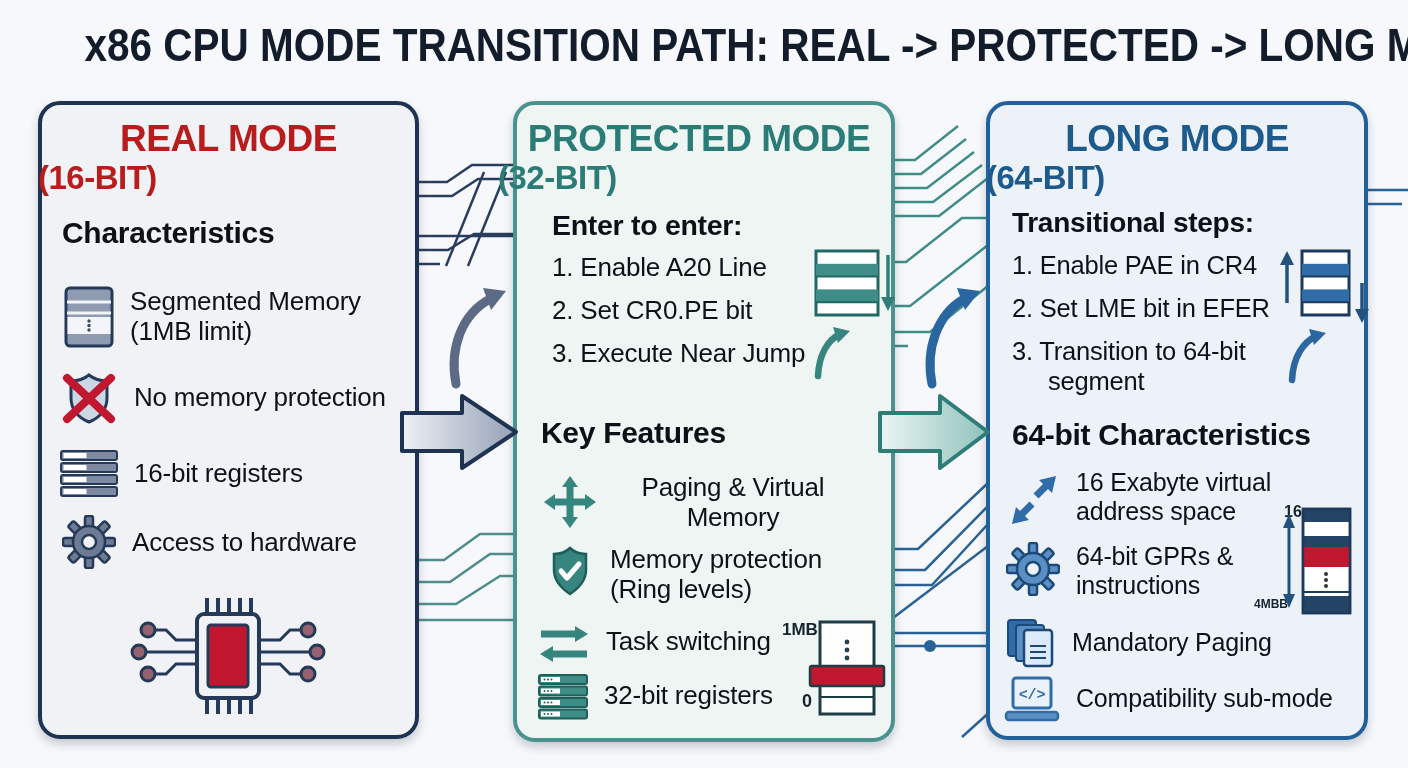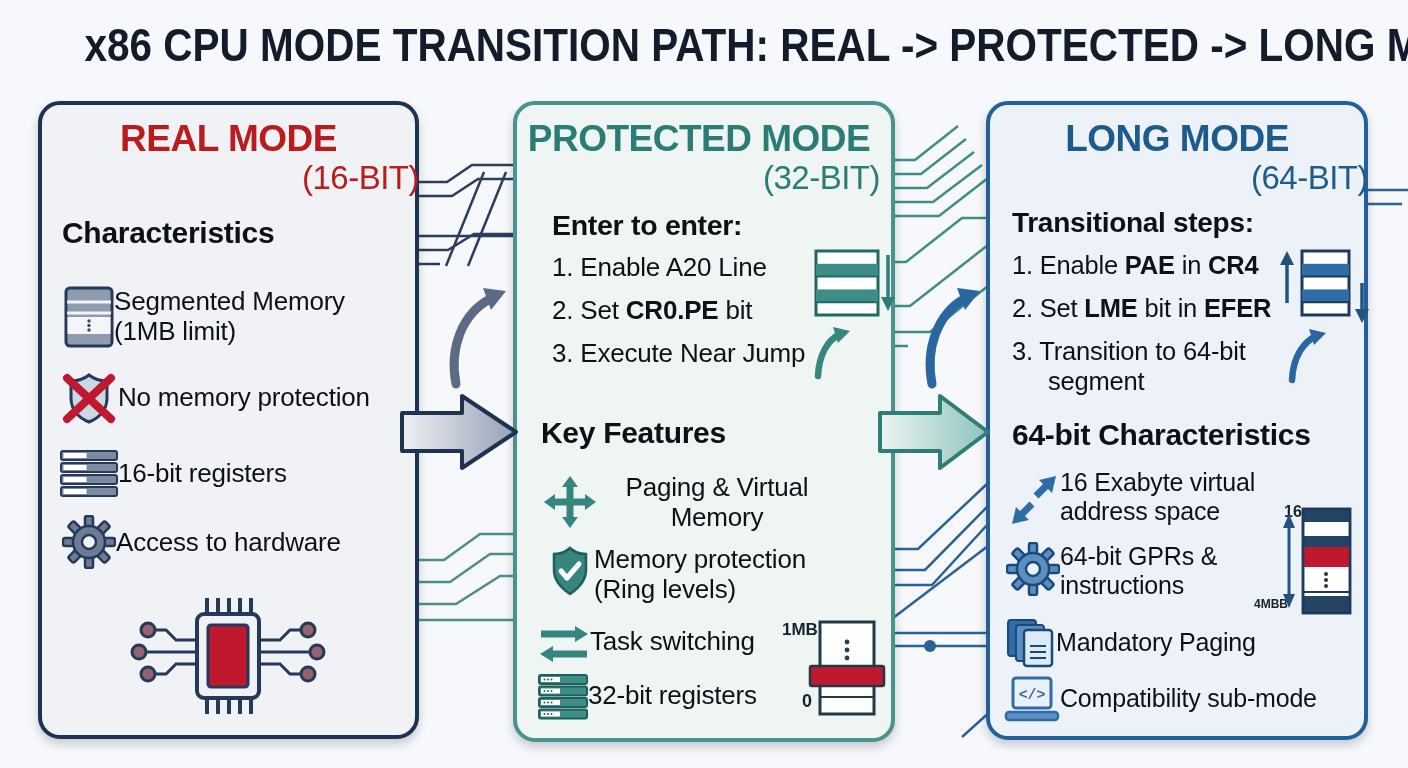--- a/index.html
+++ b/index.html
@@ -9,27 +9,27 @@
   svg.deco{position:absolute;pointer-events:none;}
   .page-title{position:absolute;left:0;top:18px;width:100%;text-align:center;
               font-size:46px;font-weight:bold;color:#131c2b;letter-spacing:0;
               transform:scaleX(.88);transform-origin:50% 50%;white-space:nowrap;}
   .panel{position:absolute;border:4px solid;border-radius:22px;
          box-shadow:0 5px 10px rgba(25,35,60,.22);}
   .panel.real{left:38px;top:101px;width:373px;height:630px;border-color:#1e3252;background:#f1f2f6;}
   .panel.protected{left:513px;top:101px;width:374px;height:633px;border-color:#4a938d;background:#eef5f3;}
   .panel.long{left:986px;top:101px;width:374px;height:631px;border-color:#22609a;background:#edf2f9;}
   .ptitle{position:absolute;text-align:center;font-weight:bold;font-size:37px;letter-spacing:-.5px;white-space:nowrap;}
-  .psub{position:absolute;text-align:right;font-weight:normal;font-size:33px;letter-spacing:-.5px;}
+  .psub{position:absolute;text-align:left;font-weight:bold;font-size:33px;letter-spacing:-.5px;}
   .real-c{color:#b91c1c;} .prot-c{color:#2b7c76;} .long-c{color:#1e5b8d;}
   .heading{position:absolute;font-weight:bold;font-size:30px;color:#0d1117;letter-spacing:-.3px;white-space:nowrap;}
   .step{position:absolute;font-size:26px;line-height:1.18;letter-spacing:-.2px;
         padding-left:36px;text-indent:-36px;}
-  .step .b{font-weight:bold;}
-  .item{position:absolute;display:flex;align-items:flex-start;
+  .step .b{font-weight:normal;}
+  .item{position:absolute;display:flex;gap:16px;align-items:flex-start;
         font-size:26px;line-height:1.16;letter-spacing:-.2px;}
   .item .txt{display:block;}
   .small-label{position:absolute;font-weight:bold;color:#14242e;white-space:nowrap;}
 </style>
 </head>
 <body>
 
 <div class="canvas">
 
   <svg class="deco" style="left:0;top:0;z-index:0" width="1408" height="768" viewBox="0 0 1408 768">

